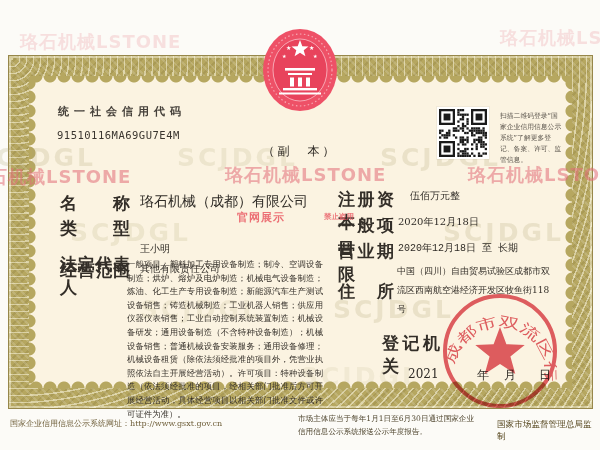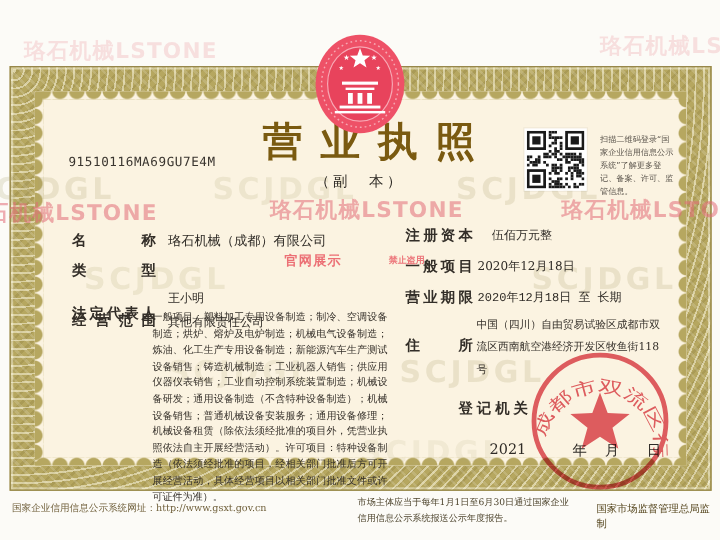--- a/index.html
+++ b/index.html
@@ -27,21 +27,21 @@
   .credit-code{left:57px;top:129px;font-size:10.5px;font-family:"DejaVu Sans Mono","Liberation Mono",monospace;color:#3a352f;letter-spacing:.5px;}
   .title{left:150px;top:96px;width:300px;text-align:center;font-size:33px;font-weight:700;
          color:#7a5a10;letter-spacing:15px;padding-left:15px;}
   .subtitle{left:150px;top:143px;width:300px;text-align:center;font-size:12px;letter-spacing:3px;color:#2c2823;}
 
   
   .qr-box{left:437px;top:107px;width:52px;height:52px;background:#fff;display:flex;align-items:center;justify-content:center;box-shadow:0 0 0 1px rgba(0,0,0,.04);}
   .qr-note{left:500px;top:111px;width:64px;font-size:6.8px;line-height:1.6;color:#5c564e;font-family:"DejaVu Sans","Liberation Sans",sans-serif;}
 
   
-  .flabel{display:inline-block;text-align:justify;text-align-last:justify;font-size:12px;font-weight:600;color:#332e28;}
+  .flabel{display:inline-block;text-align:justify;text-align-last:justify;font-size:17px;font-weight:600;color:#332e28;}
   .fvalue{font-size:10px;color:#2f2b26;}
   .lab-l{width:70px;}
   .lab-r{width:56px;}
   .scope-text{width:196px;font-size:8.4px;line-height:13.6px;text-align:justify;color:#35302a;}
   .addr-text{width:153px;font-size:9px;line-height:19px;color:#35302a;}
 
   
   .date-el{font-size:12px;color:#2f2b26;}
 
   
@@ -108,22 +108,22 @@
       <rect x="24" y="40" width="30" height="2.6" fill="#fff"></rect>
       <rect x="27" y="45" width="24" height="2" fill="#fff"></rect>
       <rect x="29" y="49.5" width="4" height="9" fill="#fff"></rect>
       <rect x="37" y="49.5" width="4" height="9" fill="#fff"></rect>
       <rect x="45" y="49.5" width="4" height="9" fill="#fff"></rect>
       <rect x="22" y="60" width="34" height="2.4" fill="#fff"></rect>
       <rect x="18" y="64.5" width="42" height="2" fill="#fff"></rect>
     </svg>
   </div>
 
+  <div class="abs z3 credit-label">统一社会信用代码</div>
   <div class="abs z3 credit-code">91510116MA69GU7E4M</div>
-  <div class="abs z3 title">营业执照</div>
   <div class="abs z3 subtitle">（副　本）</div>
 
   <div class="abs z3 qr-box">
     <svg width="48" height="48" viewBox="0 0 147 147" fill="#1a1a1a">
       <g>
         <rect x="0" y="0" width="49" height="49"></rect>
           <rect x="7" y="7" width="35" height="35" fill="#fff"></rect>
           <rect x="14" y="14" width="21" height="21"></rect>
         <rect x="98" y="0" width="49" height="49"></rect>
           <rect x="105" y="7" width="35" height="35" fill="#fff"></rect>
@@ -258,21 +258,21 @@
           <rect x="91" y="140" width="7" height="7"></rect>
           <rect x="105" y="140" width="7" height="7"></rect>
           <rect x="119" y="140" width="7" height="7"></rect>
           <rect x="126" y="140" width="7" height="7"></rect>
         </g>
     </svg>
   </div>
   <div class="abs z3 qr-note">扫描二维码登录“国家企业信用信息公示系统”了解更多登记、备案、许可、监管信息。</div>
 
   <span class="abs z3 flabel lab-l" style="left:60px;top:192px;">名称</span>
-  <span class="abs z3 fvalue" style="left:140px;top:193px;font-size:11px;">珞石机械（成都）有限公司</span>
+  <span class="abs z3 fvalue" style="left:140px;top:193px;font-size:14px;">珞石机械（成都）有限公司</span>
 
   <span class="abs z3 flabel lab-l" style="left:60px;top:217px;">类型</span>
   <span class="abs z3 fvalue" style="left:140px;top:218px;margin-top:44px;">其他有限责任公司</span>
 
   <span class="abs z3 flabel lab-l" style="left:60px;top:241px;margin-top:12px;">法定代表人</span>
   <span class="abs z3 fvalue" style="left:140px;top:242px;">王小明</span>
 
   <span class="abs z3 flabel lab-l" style="left:60px;top:259px;">经营范围</span>
   <div class="abs z3 scope-text" style="left:127px;top:258px;">一般项目：塑料加工专用设备制造；制冷、空调设备制造；烘炉、熔炉及电炉制造；机械电气设备制造；炼油、化工生产专用设备制造；新能源汽车生产测试设备销售；铸造机械制造；工业机器人销售；供应用仪器仪表销售；工业自动控制系统装置制造；机械设备研发；通用设备制造（不含特种设备制造）；机械设备销售；普通机械设备安装服务；通用设备修理；机械设备租赁（除依法须经批准的项目外，凭营业执照依法自主开展经营活动）。许可项目：特种设备制造（依法须经批准的项目，经相关部门批准后方可开展经营活动，具体经营项目以相关部门批准文件或许可证件为准）。</div>
 

